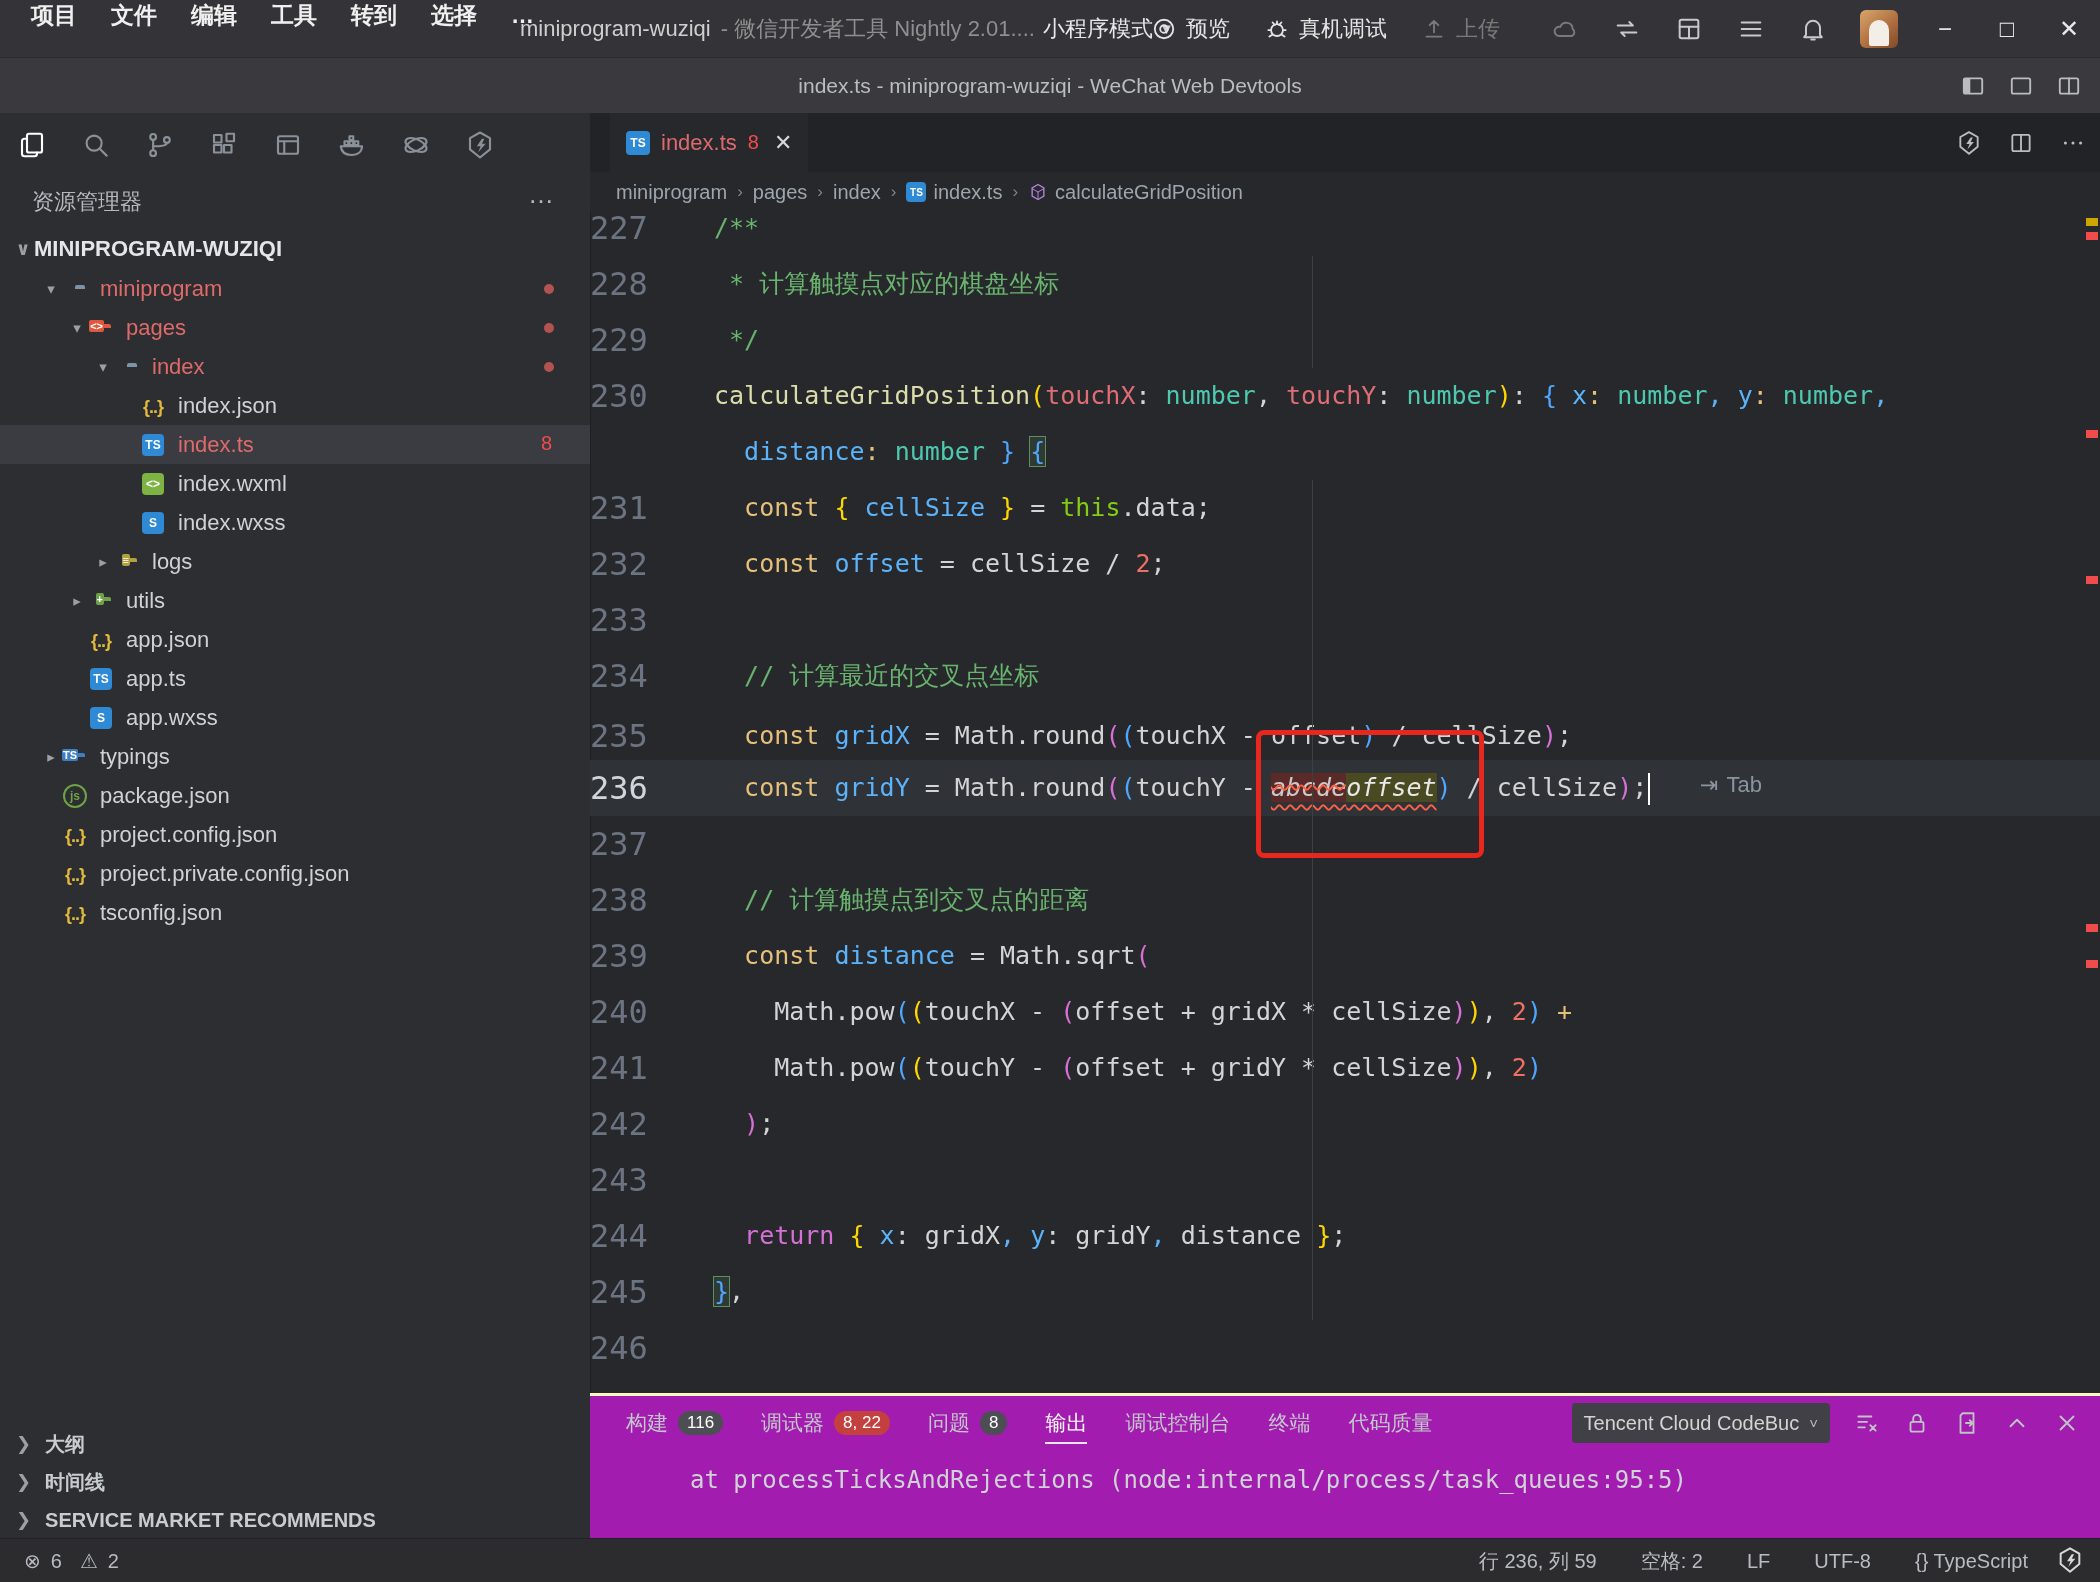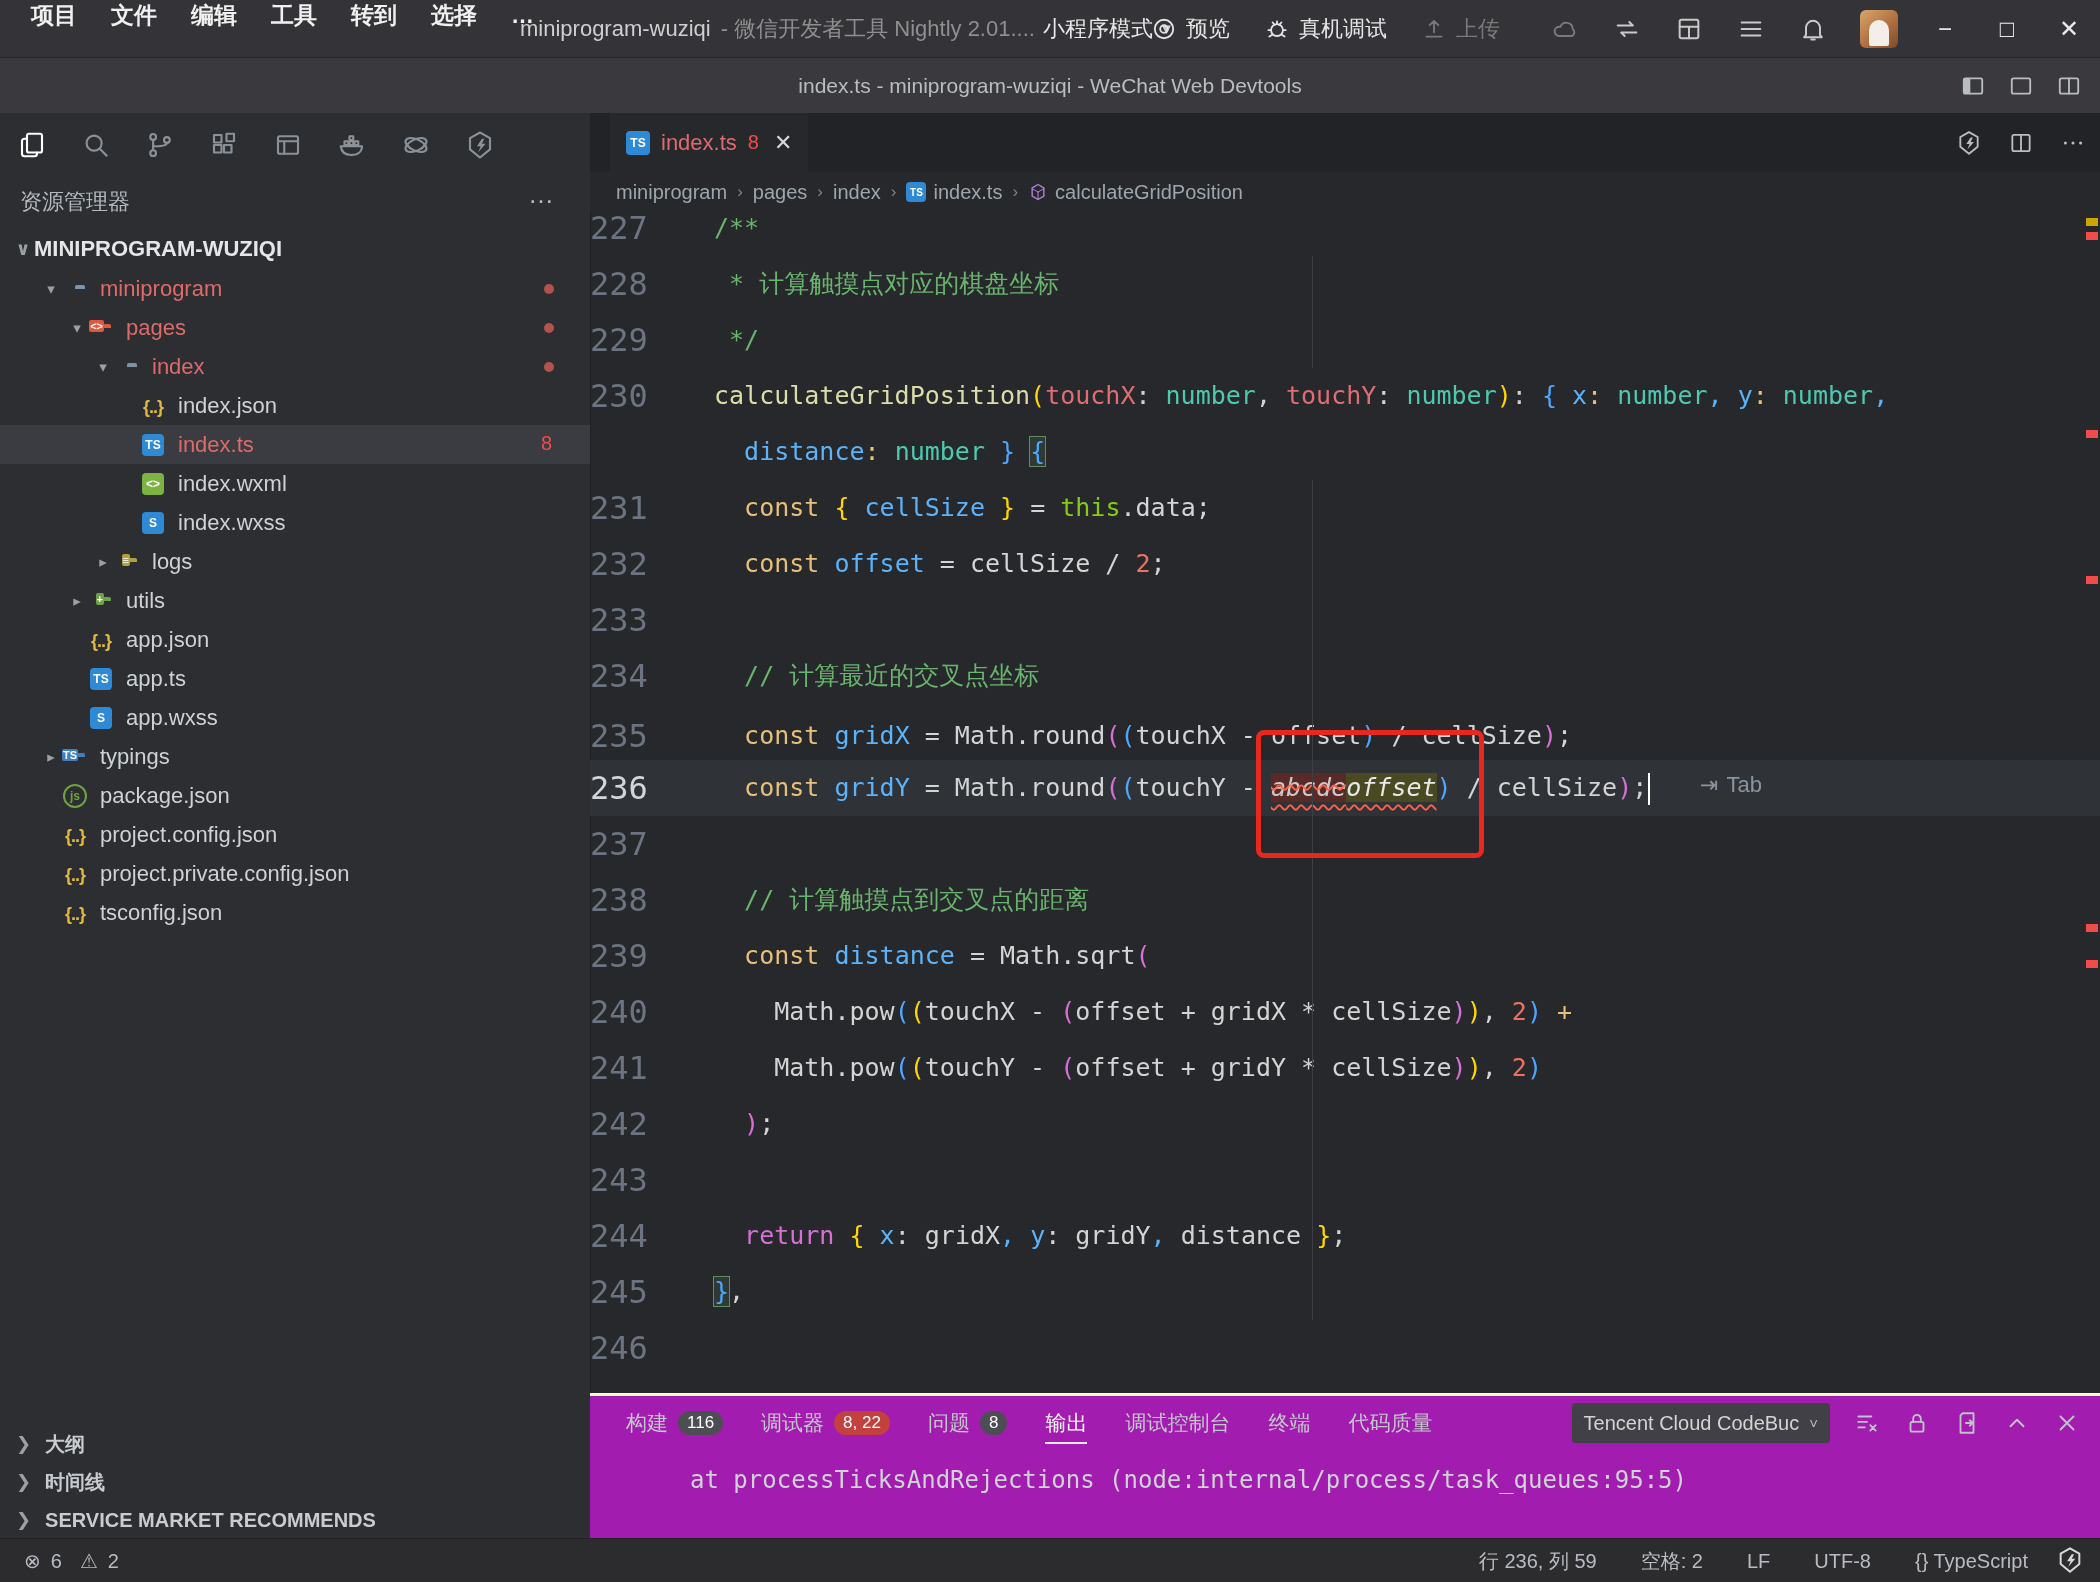--- a/index.html
+++ b/index.html
@@ -27,21 +27,21 @@
   .win-btn{width:34px;height:34px;margin:0 14px;color:#e8e8e8;font-size:24px;display:flex;align-items:center;justify-content:center;}
   
   #bar2{left:0;top:57px;width:2100px;height:56px;background:#3a3a3e;border-top:1px solid #2a2a2d;}
   #bar2-title{position:absolute;left:0;right:0;top:0;height:56px;display:flex;align-items:center;justify-content:center;color:#b9bdc1;font-size:21px;}
   #bar2-icons{position:absolute;right:18px;top:0;height:56px;display:flex;align-items:center;gap:22px;color:#b9bdc1;}
   
   #sidebar{left:0;top:113px;width:590px;height:1425px;background:#2c2e31;border-right:1px solid #1e1f21;}
   #activity{position:absolute;left:0;top:0;width:590px;height:64px;display:flex;align-items:center;}
   .act-ic{width:64px;height:64px;display:flex;align-items:center;justify-content:center;color:#8a9199;}
   .act-ic.active{color:#ffffff;}
-  #exp-head{position:absolute;left:20px;top:74px;font-size:22px;color:#b4b9bf;}
+  #exp-head{position:absolute;left:32px;top:74px;font-size:22px;color:#b4b9bf;}
   #exp-more{position:absolute;left:528px;top:66px;font-size:26px;color:#b4b9bf;letter-spacing:2px;}
   #tree{position:absolute;left:0;top:116px;width:590px;}
   .trow{position:relative;height:39px;display:flex;align-items:center;font-size:22px;color:#ced2d6;}
   .trow.selected{background:#3a3c41;}
   .trow.red .tlabel{color:#df6a6a;}
   .tarrow{width:22px;color:#9aa0a6;font-size:15px;flex:0 0 22px;text-align:center;}
   .ticon{width:26px;height:26px;margin-right:12px;flex:0 0 26px;display:flex;align-items:center;justify-content:center;position:relative;}
   .tdot{position:absolute;left:544px;top:15px;width:10px;height:10px;border-radius:50%;background:#b3534f;}
   .tbadge{position:absolute;left:541px;top:7px;color:#f14c4c;font-size:20px;}
   #root-row{height:40px;display:flex;align-items:center;padding-left:12px;font-weight:bold;color:#e4e6e8;font-size:22px;}

